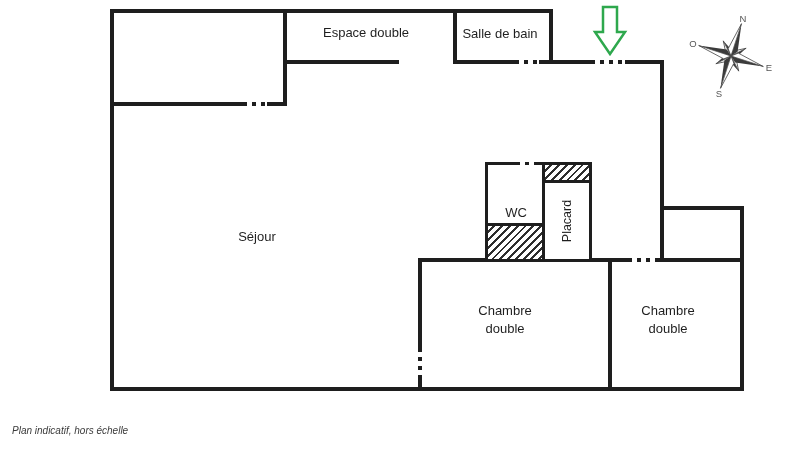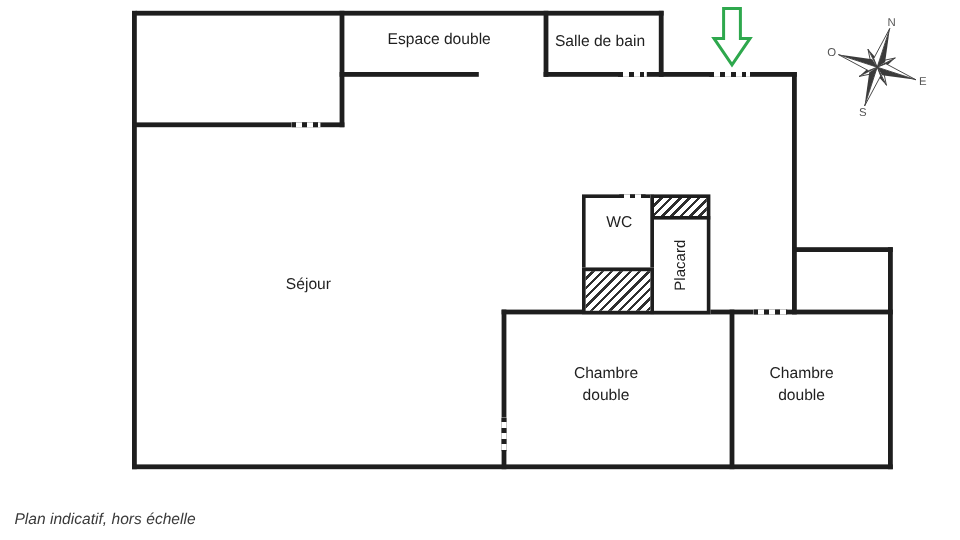--- a/index.html
+++ b/index.html
@@ -6,21 +6,21 @@
   html,body{width:800px;height:450px;background:#fff;font-family:"Liberation Sans",sans-serif}
   #plan{position:relative;width:800px;height:450px;background:#fff;overflow:hidden}
   .wall{position:absolute;background:var(--wall,#1e1e1e);z-index:1}
   .door-h{position:absolute;z-index:3;background:repeating-linear-gradient(90deg,var(--wall,#1e1e1e) 0 4px,#fff 4px 9px)}
   .door-v{position:absolute;z-index:3;background:repeating-linear-gradient(180deg,var(--wall,#1e1e1e) 0 4px,#fff 4px 9px)}
   .box{position:absolute;border:3px solid var(--wall,#1e1e1e);background:#fff;z-index:2}
   .hatch{background-color:#fff;background-image:repeating-linear-gradient(135deg,rgba(0,0,0,0) 0 3.5px,var(--hatch,#2e2e2e) 3.5px 5.5px)}
   .rlabel{position:absolute;z-index:4;font-size:13px;line-height:1.35;color:#1f1f1f;text-align:center}
   .vlabel{position:absolute;z-index:4;display:flex;align-items:center;justify-content:center}
   .vlabel span{transform:rotate(-90deg);font-size:12.5px;color:#1f1f1f;white-space:nowrap}
-  .footnote{position:absolute;left:12px;top:425px;font-size:13px;font-style:italic;color:#3a3a3a;z-index:4}
+  .footnote{position:absolute;left:12px;top:425px;font-size:10px;font-style:italic;color:#3a3a3a;z-index:4}
   .ovl{position:absolute;z-index:4}
   .cd{fill:#3b3b3b}
   .cl{fill:#fff;stroke:#3b3b3b;stroke-width:0.7}
   .ct{font-size:9.5px;fill:#555;text-anchor:middle;dominant-baseline:middle;font-family:"Liberation Sans",sans-serif}
 </style>
 </head>
 <body>
 
 <div id="plan">
 
@@ -48,21 +48,21 @@
   <div class="door-h" style="left:243px;top:102px;width:24px;height:4px"></div>
   <div class="door-h" style="left:515px;top:60px;width:24px;height:4px"></div>
   <div class="door-h" style="left:591px;top:60px;width:34px;height:4px"></div>
   <div class="door-h" style="left:516px;top:162px;width:22px;height:3px"></div>
   <div class="door-h" style="left:628px;top:258px;width:28px;height:4px"></div>
   <div class="door-v" style="left:418px;top:348px;width:4px;height:28px"></div>
 
   <div class="rlabel" style="left:306px;top:24px;width:120px">Espace double</div>
   <div class="rlabel" style="left:444px;top:25px;width:112px">Salle de bain</div>
   <div class="rlabel" style="left:212px;top:228px;width:90px">Séjour</div>
-  <div class="rlabel" style="left:486px;top:176px;width:60px">WC</div>
+  <div class="rlabel" style="left:486px;top:204px;width:60px">WC</div>
   <div class="vlabel" style="left:542px;top:180px;width:50px;height:82px">
       <span>Placard</span>
     </div>
   <div class="rlabel" style="left:465px;top:302px;width:80px">Chambre double</div>
   <div class="rlabel" style="left:628px;top:302px;width:80px">Chambre double</div>
 
   <svg class="ovl" style="left:591px;top:4px" width="38" height="54" viewBox="0 0 38 54">
     <path d="M12 3 H26 V28 H34 L19 50 L4 28 H12 Z" fill="#fff" style="stroke:var(--arrow,#2ea84d)" stroke-width="2.5" stroke-linejoin="miter"></path>
   </svg>
 

